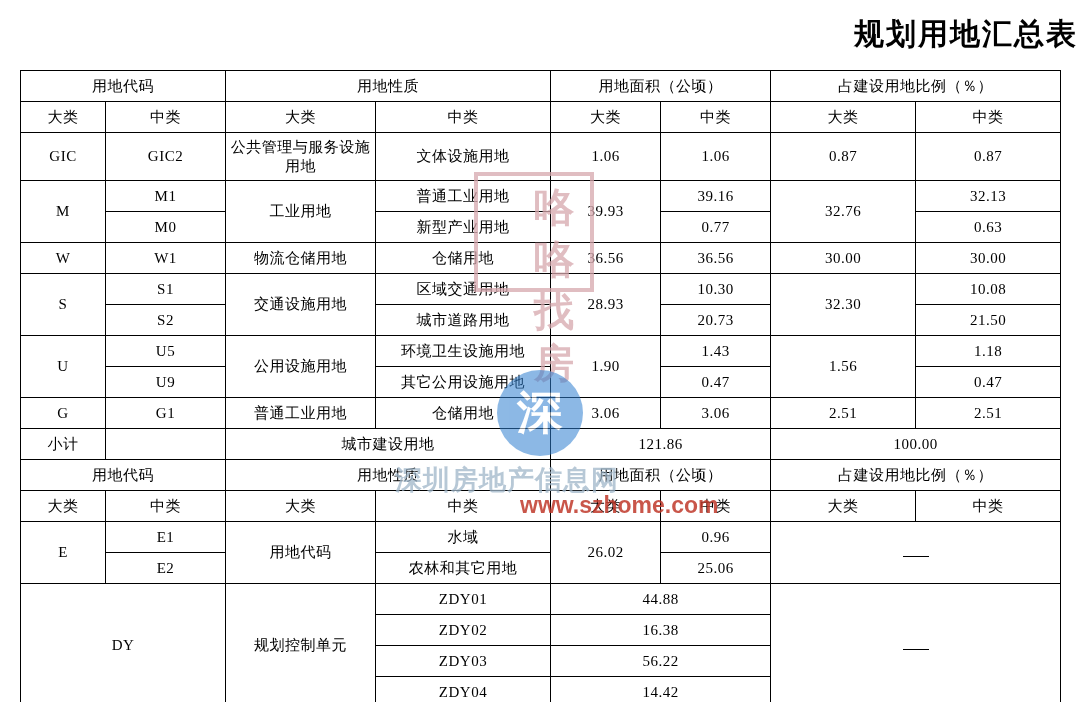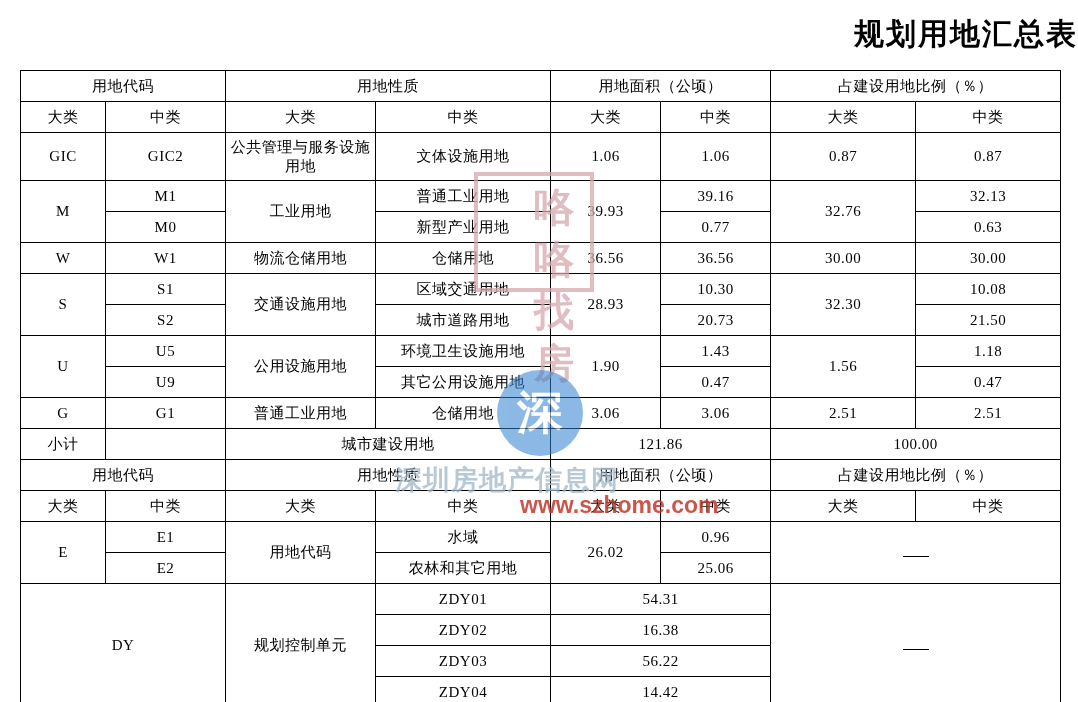--- a/index.html
+++ b/index.html
@@ -295,21 +295,21 @@
       <tr>
         <td>E2</td>
         <td>农林和其它用地</td>
         <td class="num">25.06</td>
       </tr>
 
       <tr>
         <td rowspan="4" colspan="2">DY</td>
         <td rowspan="4">规划控制单元</td>
         <td>ZDY01</td>
-        <td colspan="2" class="num">54.31</td>
+        <td colspan="2" class="num">44.88</td>
         <td rowspan="4" colspan="2" class="num"><span class="dash"></span></td>
       </tr>
       <tr>
         <td>ZDY02</td>
         <td colspan="2" class="num">16.38</td>
       </tr>
       <tr>
         <td>ZDY03</td>
         <td colspan="2" class="num">56.22</td>
       </tr>

